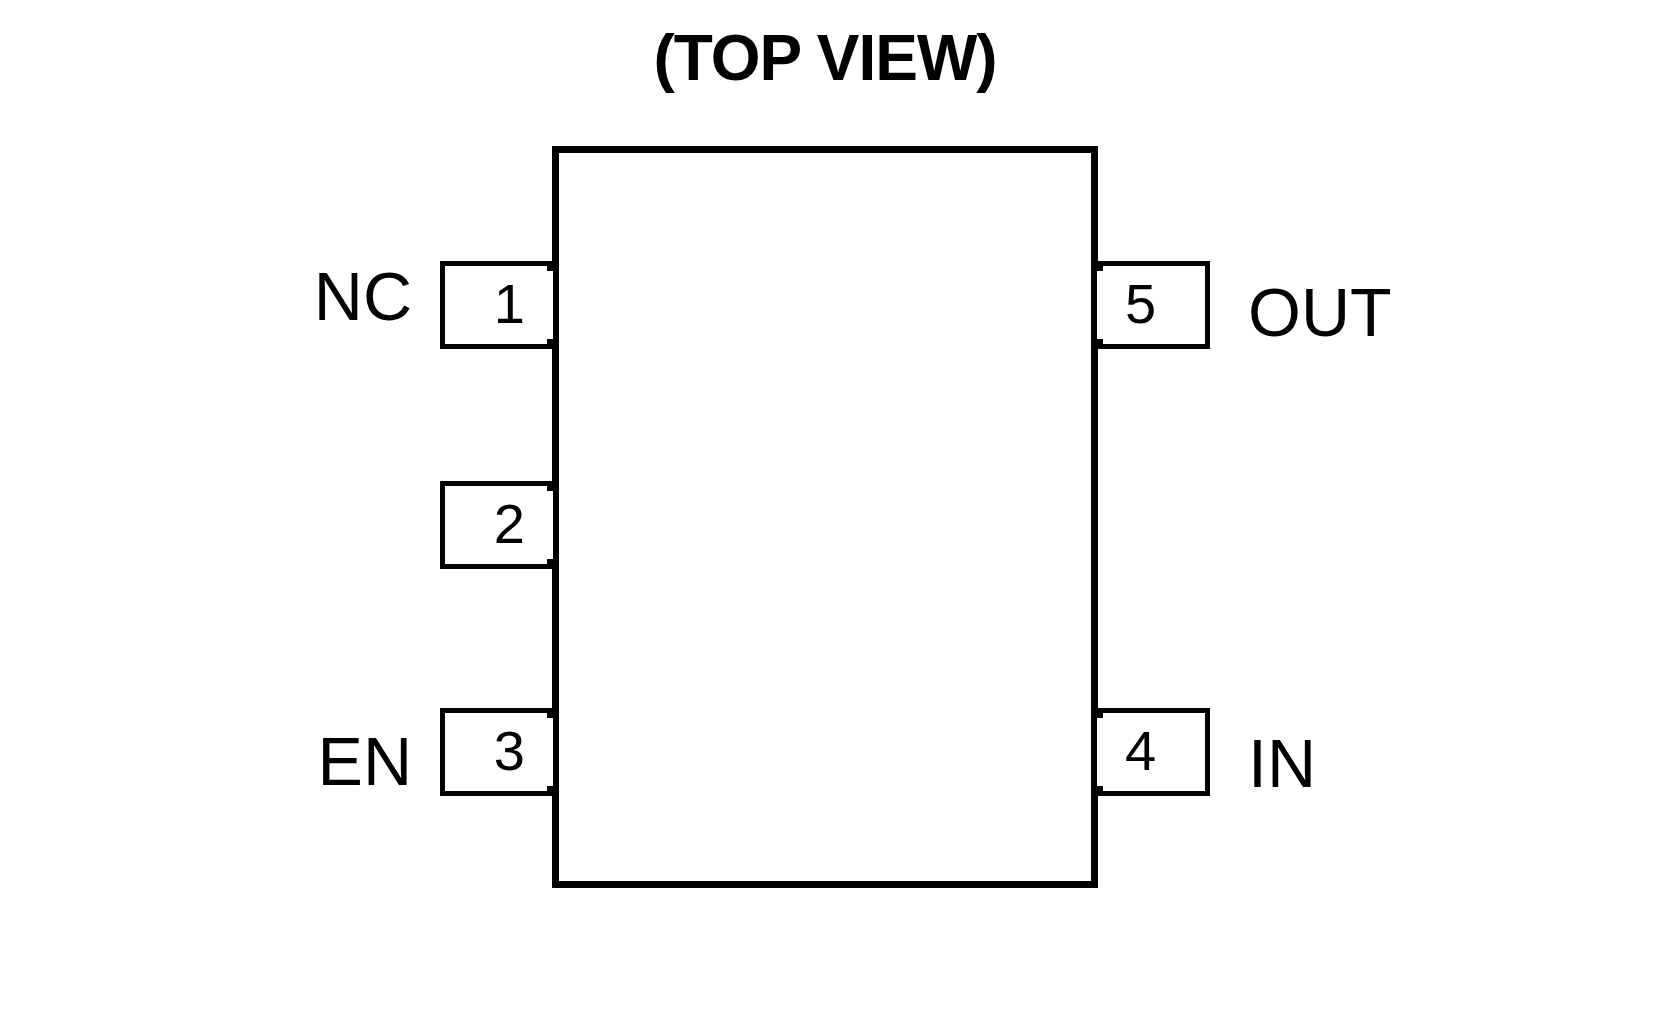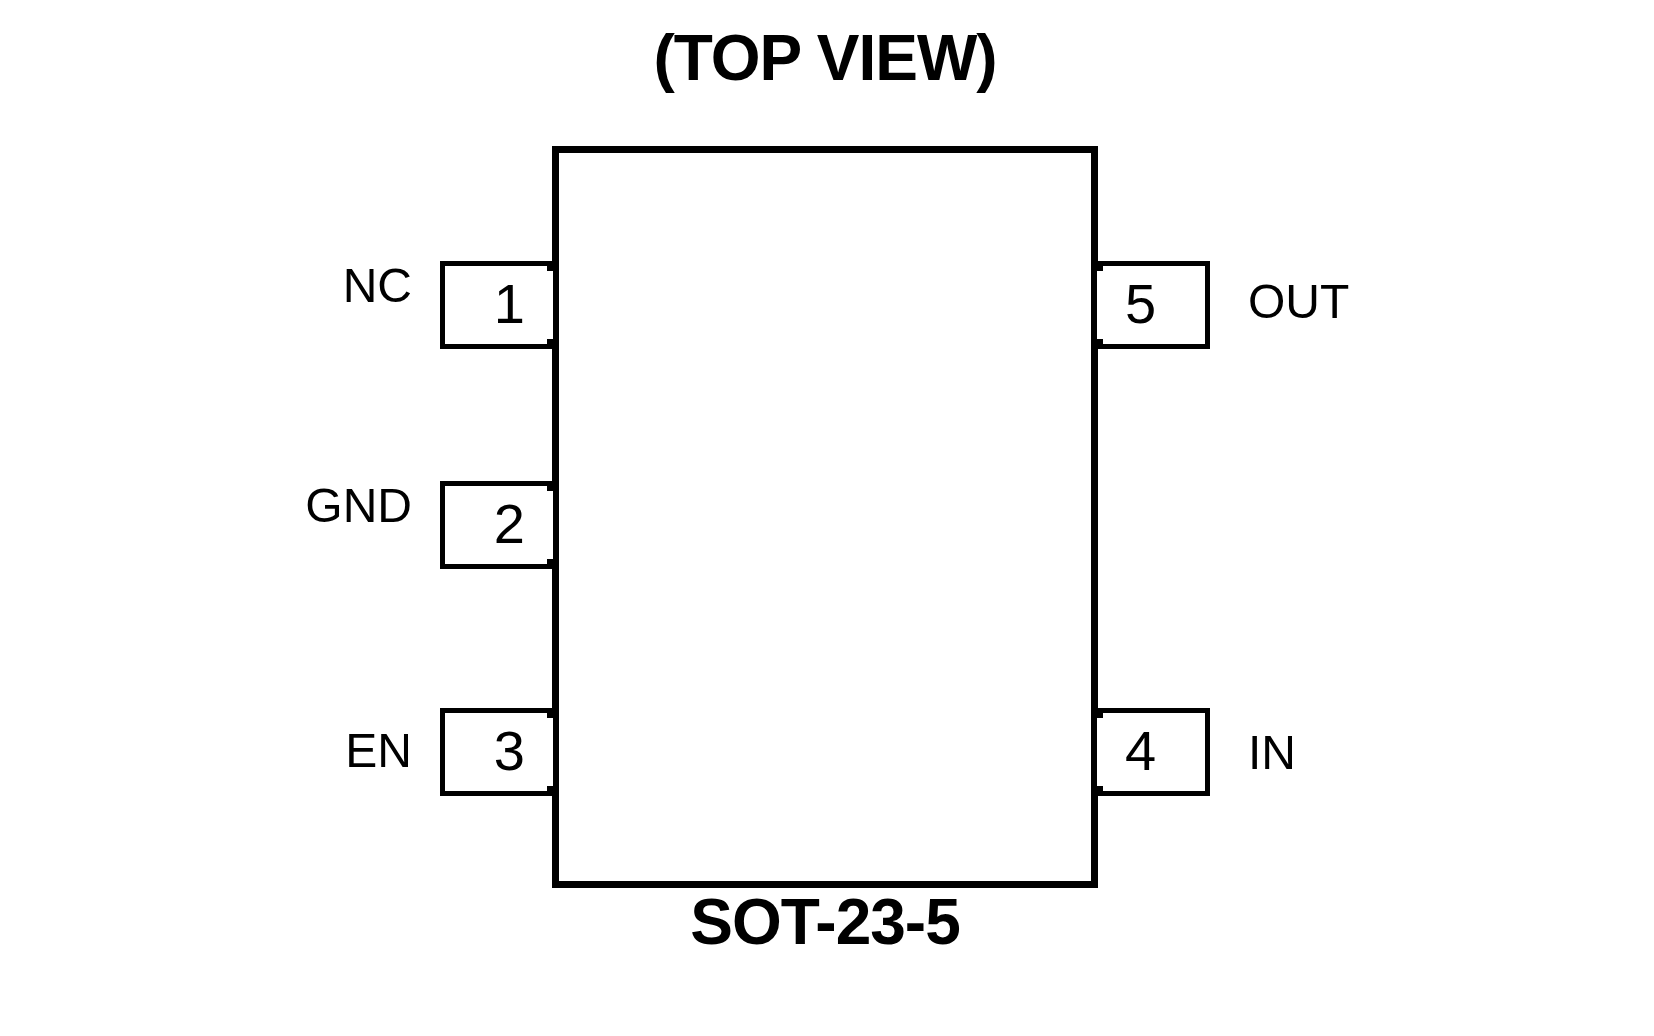--- a/index.html
+++ b/index.html
@@ -99,21 +99,21 @@
     bottom: 5px;
     width: 10px;
     background: #ffffff;
   }
   .pin.left::after  { right: -6px; }
   .pin.right::after { left: -6px; }
 
   
   .sig {
     position: absolute;
-    font-size: 48px;
+    font-size: 68px;
     font-weight: normal;
     line-height: 1;
     white-space: nowrap;
   }
   .sig.l {
     right: 1242px;      
     text-align: right;
   }
   .sig.r {
     left: 1248px;
@@ -135,32 +135,30 @@
   <div class="pkg-body"></div>
 
   <div class="pin left pin-1">
     <span class="pin-num">1</span>
   </div>
   <div class="sig l sig-1">NC</div>
 
   <div class="pin left pin-2">
     <span class="pin-num">2</span>
   </div>
-  <div class="sig l sig-2">GND</div>
 
   <div class="pin left pin-3">
     <span class="pin-num">3</span>
   </div>
   <div class="sig l sig-3">EN</div>
 
   <div class="pin right pin-4">
     <span class="pin-num">4</span>
   </div>
   <div class="sig r sig-4">IN</div>
 
   <div class="pin right pin-5">
     <span class="pin-num">5</span>
   </div>
   <div class="sig r sig-5">OUT</div>
 
-  <div class="title-bottom">SOT-23-5</div>
 
 </div>
 
 </body></html>

